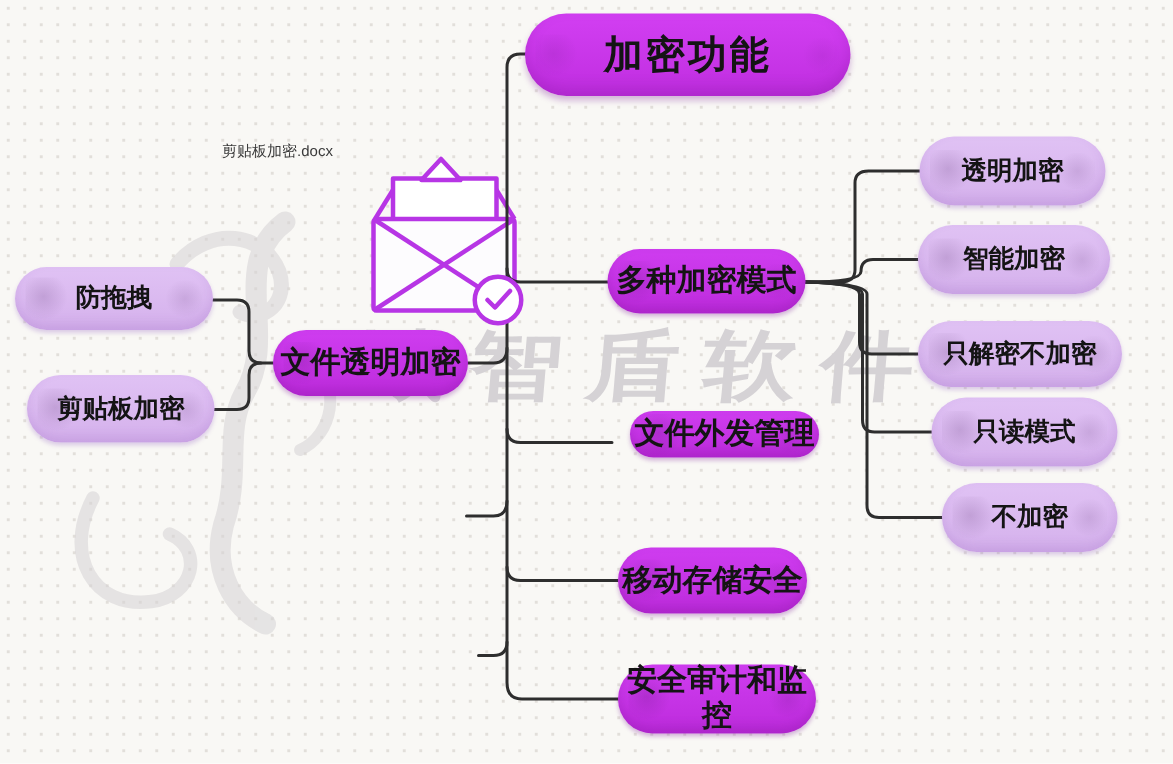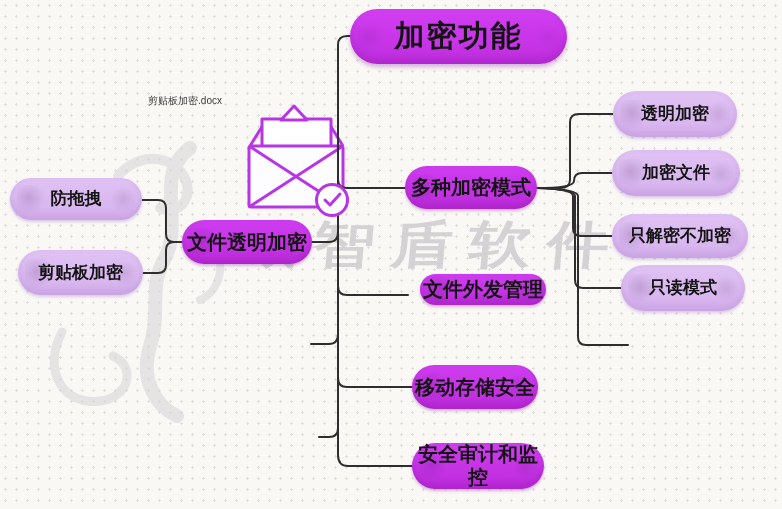--- a/index.html
+++ b/index.html
@@ -32,21 +32,21 @@
     font-size:20px;font-weight:700;
   }
   .pill.light{
     background:linear-gradient(180deg,#e0c2f4,#d5b1ec);
     box-shadow:0 2px 3px rgba(140,90,190,.28), inset 0 -4px 8px rgba(110,60,160,.14);
     font-size:17px;font-weight:600;
   }
   .pill.title{
     background:linear-gradient(180deg,#d23ff2,#c02ee0);
     box-shadow:0 3px 4px rgba(120,20,150,.30), inset 0 -5px 10px rgba(90,0,110,.18);
-    font-size:30px;font-weight:800;letter-spacing:2px;
+    font-size:26px;font-weight:800;letter-spacing:2px;
   }
   
   .pill::before{
     content:"";position:absolute;left:7px;top:50%;margin-top:-14px;width:30px;height:28px;z-index:1;
     background:radial-gradient(circle at 40% 45%, rgba(40,0,60,.14), transparent 68%);
   }
   .pill::after{
     content:"";position:absolute;right:7px;top:50%;margin-top:-12px;width:26px;height:24px;z-index:1;
     background:radial-gradient(circle at 55% 50%, rgba(40,0,60,.10), transparent 70%);
   }
@@ -165,22 +165,25 @@
     <span class="lb">移动存储安全</span>
   </div>
   <div class="pill main" style="left:412px;top:443px;width:132px;height:46px">
     <span class="lb">安全审计和监控</span>
   </div>
 
   <div class="pill light" style="left:613px;top:91px;width:124px;height:46px">
     <span class="lb">透明加密</span>
   </div>
   <div class="pill light" style="left:612px;top:150px;width:128px;height:46px">
-    <span class="lb">加密文件</span>
+    <span class="lb">智能加密</span>
   </div>
   <div class="pill light" style="left:612px;top:214px;width:136px;height:44px">
     <span class="lb">只解密不加密</span>
   </div>
   <div class="pill light" style="left:621px;top:265px;width:124px;height:46px">
     <span class="lb">只读模式</span>
   </div>
+  <div class="pill light" style="left:628px;top:322px;width:117px;height:46px">
+    <span class="lb">不加密</span>
+  </div>
 
 </div>
 
 </body></html>

